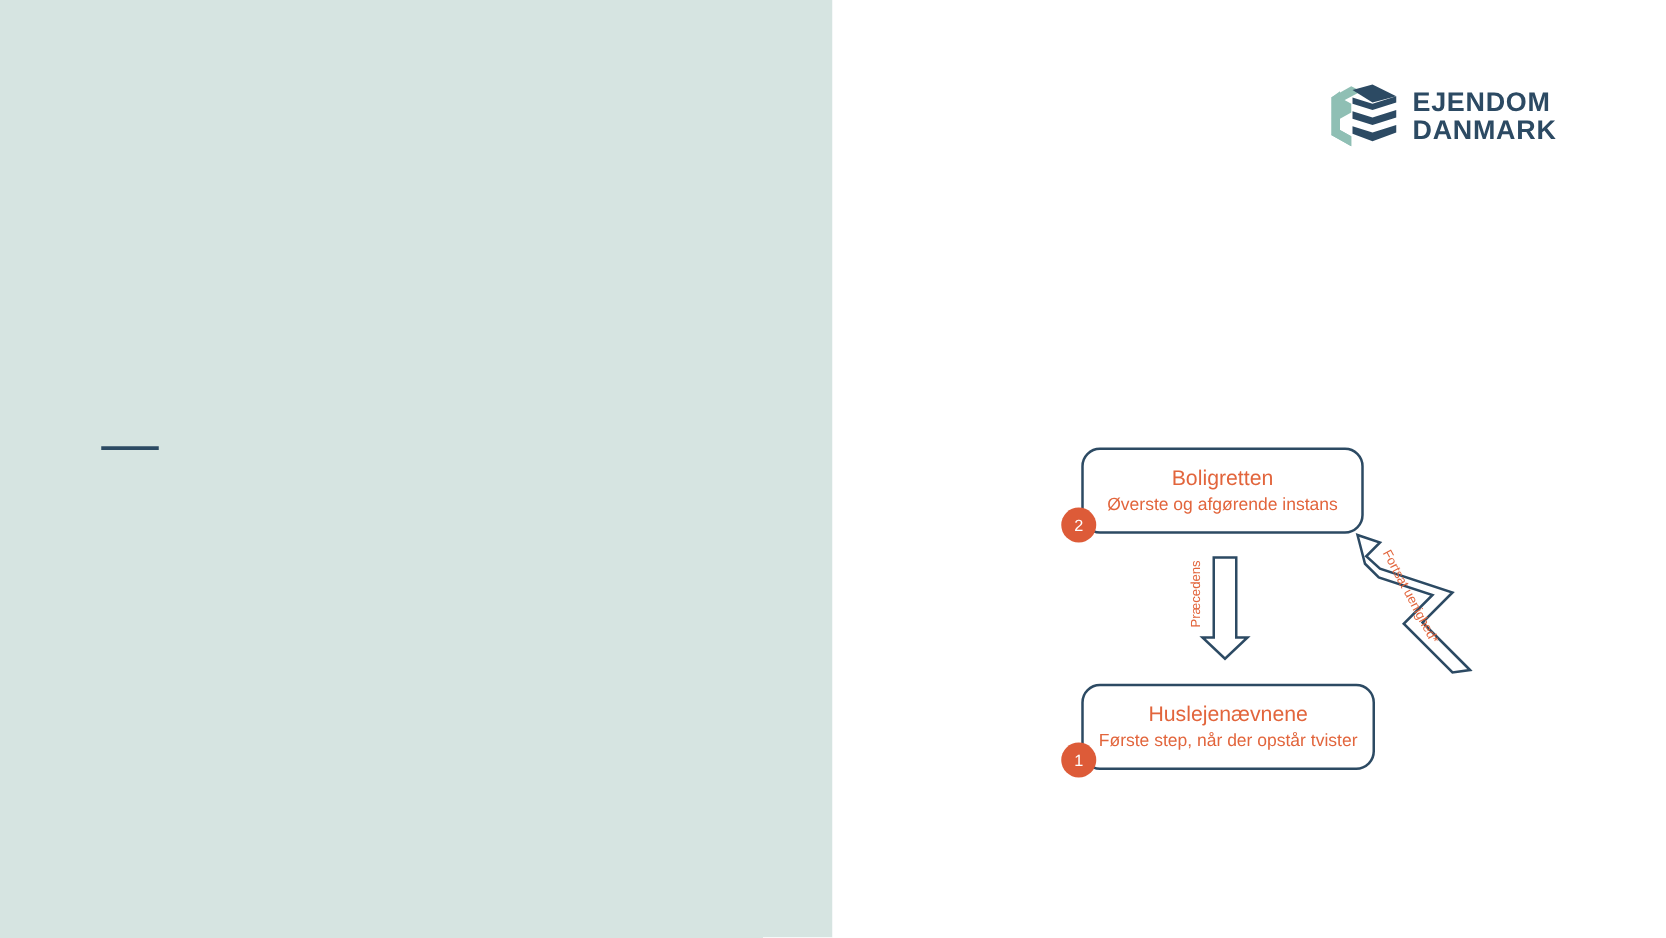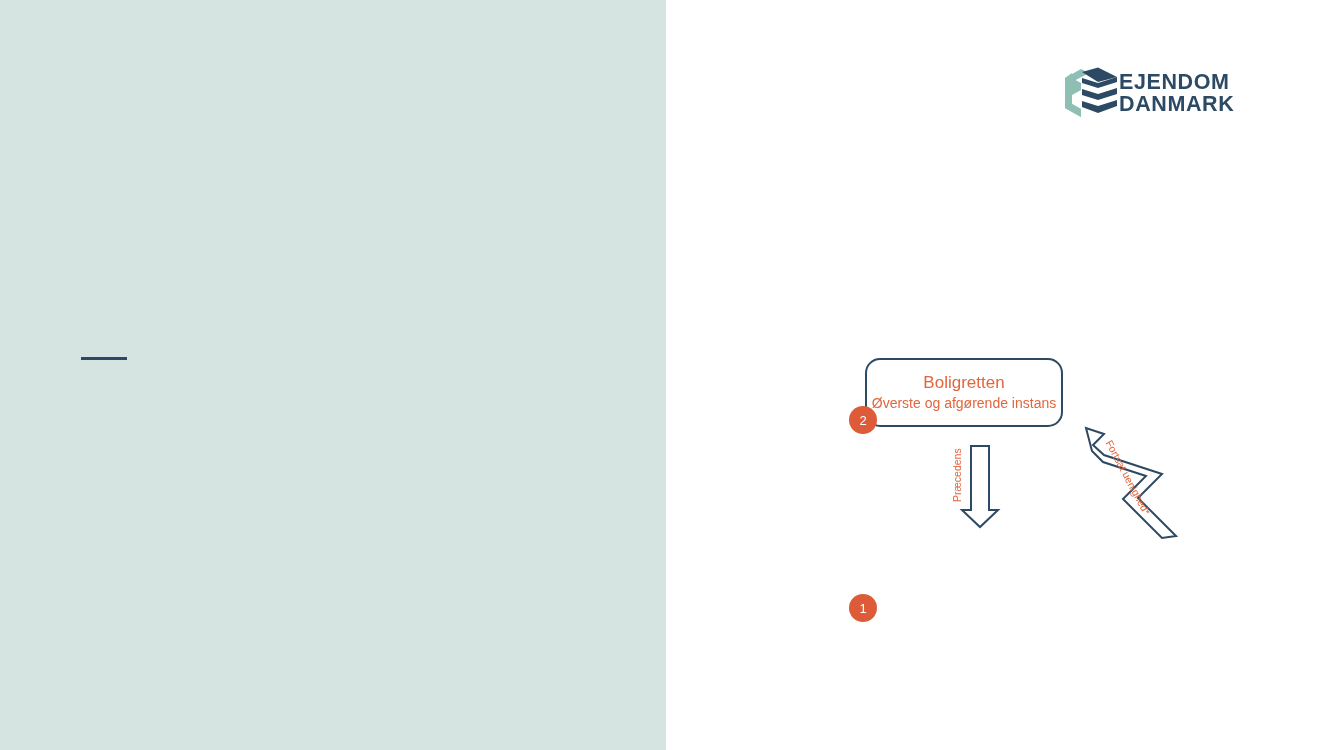--- a/index.html
+++ b/index.html
@@ -46,20 +46,21 @@
 
   
   .logo {
     position: absolute;
     left: 397px;   
     top: 66px;
     width: 172px;
     height: 54px;
     display: flex;
     align-items: center;
+    gap: 11px;
   }
   .logo-mark {
     width: 56px;
     height: 52px;
     flex: 0 0 auto;
   }
   .logo-wordmark {
     display: flex;
     flex-direction: column;
     justify-content: center;
@@ -90,21 +91,21 @@
     background: #ffffff;
     box-sizing: border-box;
     display: flex;
     flex-direction: column;
     align-items: center;
     justify-content: center;
   }
   .node-boligretten {
     left: 19px;
     top: 6px;
-    width: 198px;
+    width: 226px;
     height: 69px;
   }
   .node-huslejenaevnene {
     left: 19px;
     top: 195px;
     width: 235px;
     height: 69px;
   }
   .node-title {
     font-size: 17px;
@@ -216,19 +217,23 @@
                L316 186
                Z" fill="#ffffff" stroke="#2c4a63" stroke-width="2" stroke-linejoin="miter"></path>
     </svg>
 
     <div class="node-box node-boligretten">
       <div class="node-title">Boligretten</div>
       <div class="node-subtitle">Øverste og afgørende instans</div>
     </div>
     <div class="badge badge-2">2</div>
 
+    <div class="node-box node-huslejenaevnene">
+      <div class="node-title">Huslejenævnene</div>
+      <div class="node-subtitle">Første step, når der opstår tvister</div>
+    </div>
     <div class="badge badge-1">1</div>
 
     <div class="arrow-label label-praecedens">Præcedens</div>
     <div class="arrow-label label-uenighed">Fortsat uenighed*</div>
 
   </div>
 </div>
 
 </body></html>

